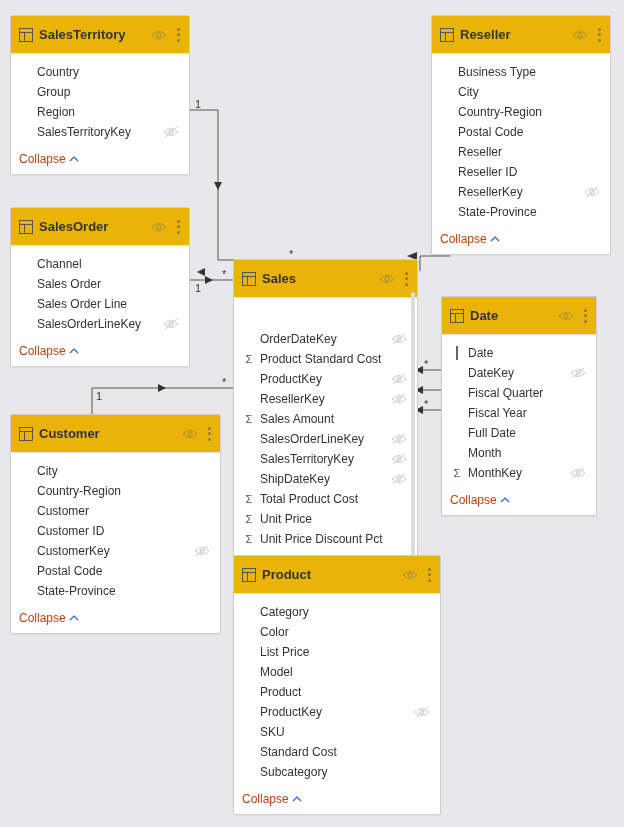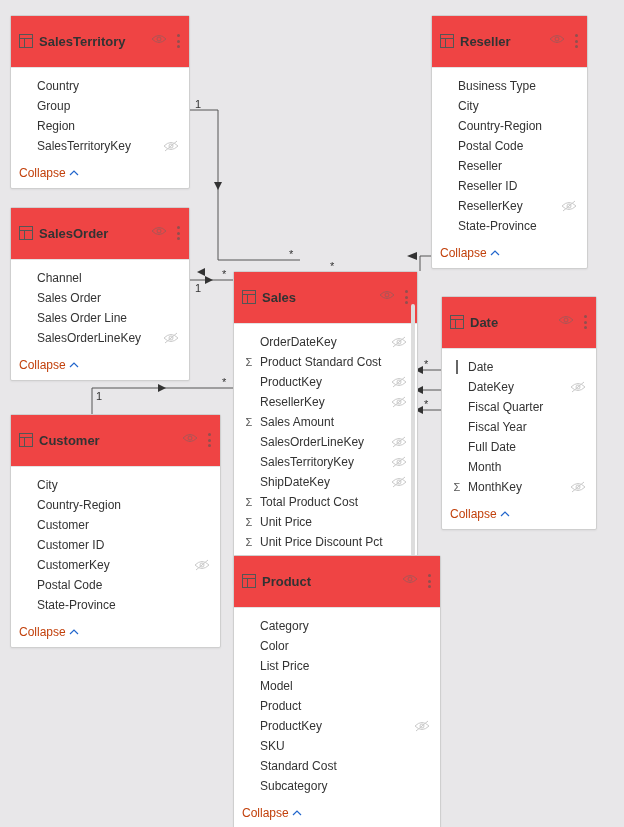--- a/index.html
+++ b/index.html
@@ -18,24 +18,24 @@
     position: absolute;
     background: #fff;
     border: 1px solid #cfcfcf;
     border-radius: 2px;
     box-shadow: 0 1px 2px rgba(0,0,0,0.05);
     display: flex;
     flex-direction: column;
   }
   .card-header {
     display: flex;
-    align-items: flex-start;
-    padding: 18px 8px;
+    align-items: center;
+    padding: 11px 8px;
     border-bottom: 1px solid #e3e3e3;
-    background: #ef4444;
+    background: #eab308;
     gap: 6px;
   }
   .table-icon {
     width: 14px; height: 14px;
     border: 1px solid #555;
     position: relative;
     flex: 0 0 14px;
   }
   .table-icon::before {
     content: "";
@@ -187,21 +187,21 @@
   <div class="collapse-link">
     <span>Collapse</span>
     <span class="chev-up">
         <svg width="10" height="6" viewBox="0 0 10 6">
           <path d="M1 5 L5 1 L9 5" fill="none" stroke="#2266cc" stroke-width="1.2"></path>
         </svg>
       </span>
   </div>
 </div>
 
-<div class="card" style="left:431px; top:15px; width:157px;">
+<div class="card" style="left:431px; top:15px; width:180px;">
   <div class="card-header">
     <span class="table-icon"></span>
     <span class="card-title">Reseller</span>
     <span class="eye-icon">
         <svg width="16" height="10" viewBox="0 0 16 10">
           <path d="M1 5 Q8 -2 15 5 Q8 12 1 5" fill="none" stroke="#666"></path>
           <circle cx="8" cy="5" r="2" fill="none" stroke="#666"></circle>
         </svg>
       </span>
     <span class="more-icon">
@@ -305,21 +305,21 @@
   <div class="collapse-link">
     <span>Collapse</span>
     <span class="chev-up">
         <svg width="10" height="6" viewBox="0 0 10 6">
           <path d="M1 5 L5 1 L9 5" fill="none" stroke="#2266cc" stroke-width="1.2"></path>
         </svg>
       </span>
   </div>
 </div>
 
-<div class="card" style="left:233px; top:271px; width:185px;">
+<div class="card" style="left:233px; top:259px; width:185px;gap:23px;">
   <div class="card-header">
     <span class="table-icon"></span>
     <span class="card-title">Sales</span>
     <span class="eye-icon">
         <svg width="16" height="10" viewBox="0 0 16 10">
           <path d="M1 5 Q8 -2 15 5 Q8 12 1 5" fill="none" stroke="#666"></path>
           <circle cx="8" cy="5" r="2" fill="none" stroke="#666"></circle>
         </svg>
       </span>
     <span class="more-icon">

